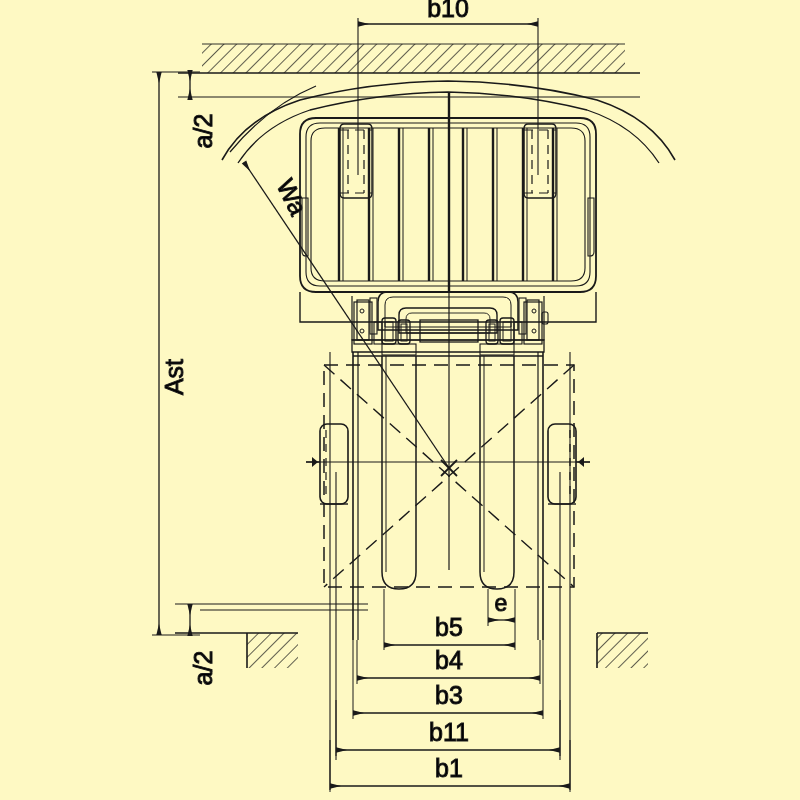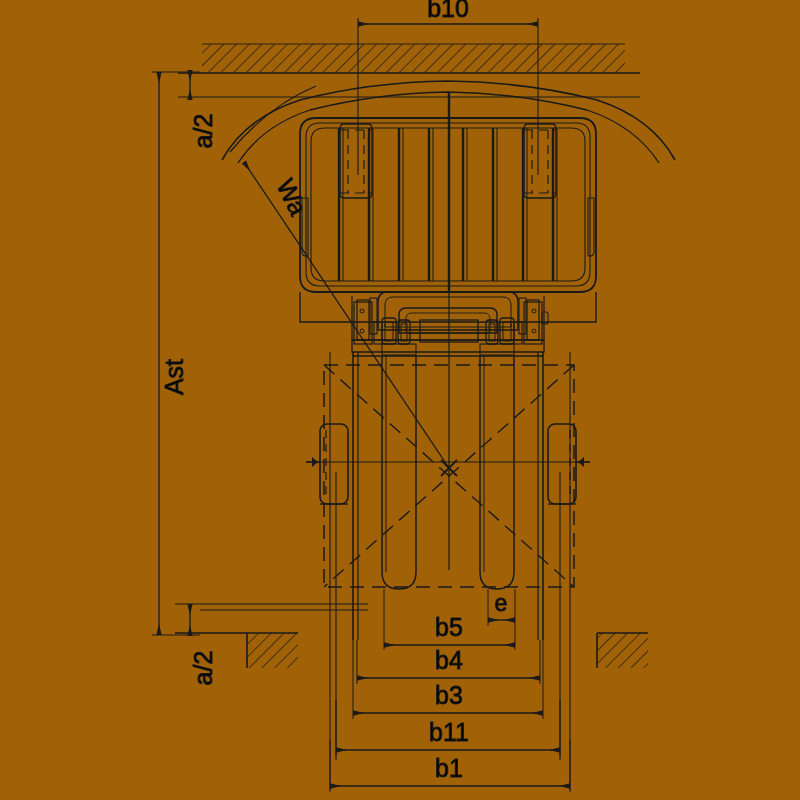--- a/index.html
+++ b/index.html
@@ -10,21 +10,21 @@
   body {
     width: 800px;
     height: 800px;
     font-family: "Liberation Sans", sans-serif;
     overflow: hidden;
   }
   #drawing-root {
     position: relative;
     width: 800px;
     height: 800px;
-    background: #a16207;
+    background: #fef9c3;
   }
   svg#tech-drawing {
     display: block;
     width: 800px;
     height: 800px;
   }
   .dimtext {
     font-family: "Liberation Sans", sans-serif;
     font-size: 25px;
     fill: #000000;

